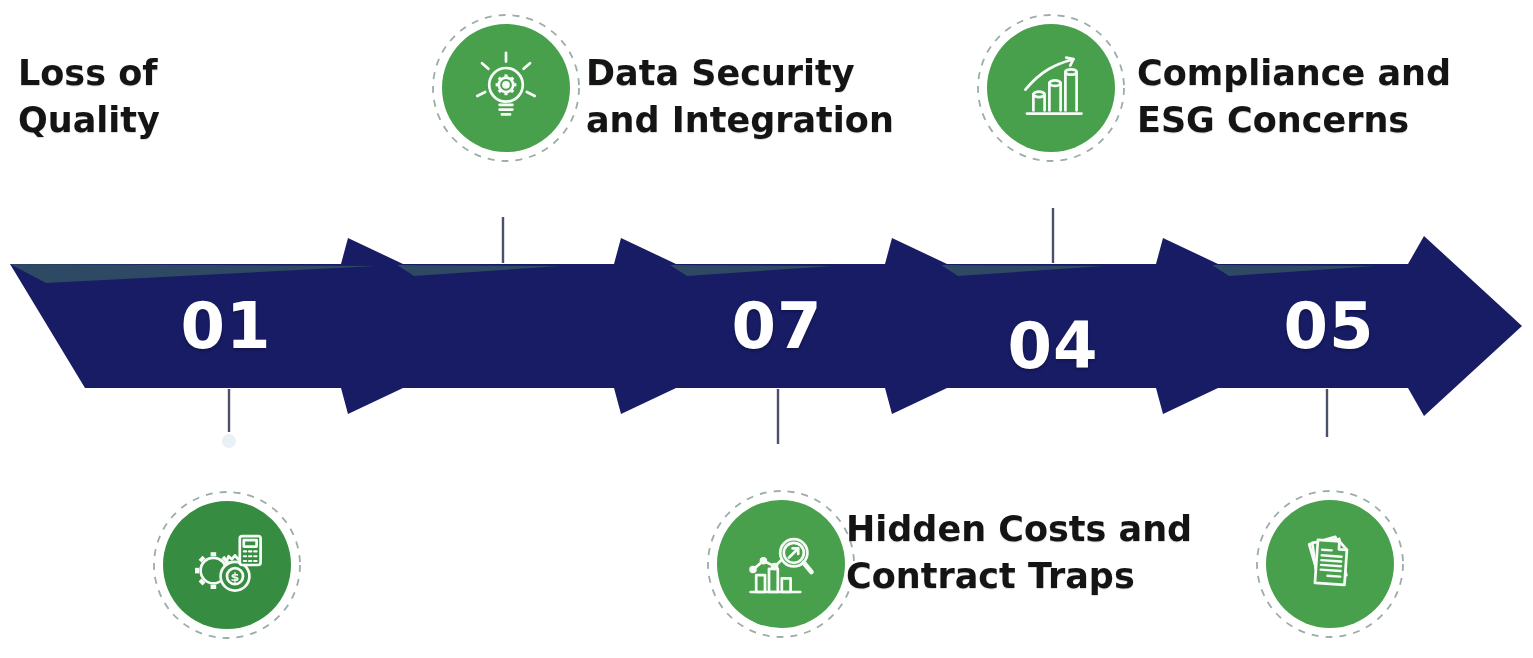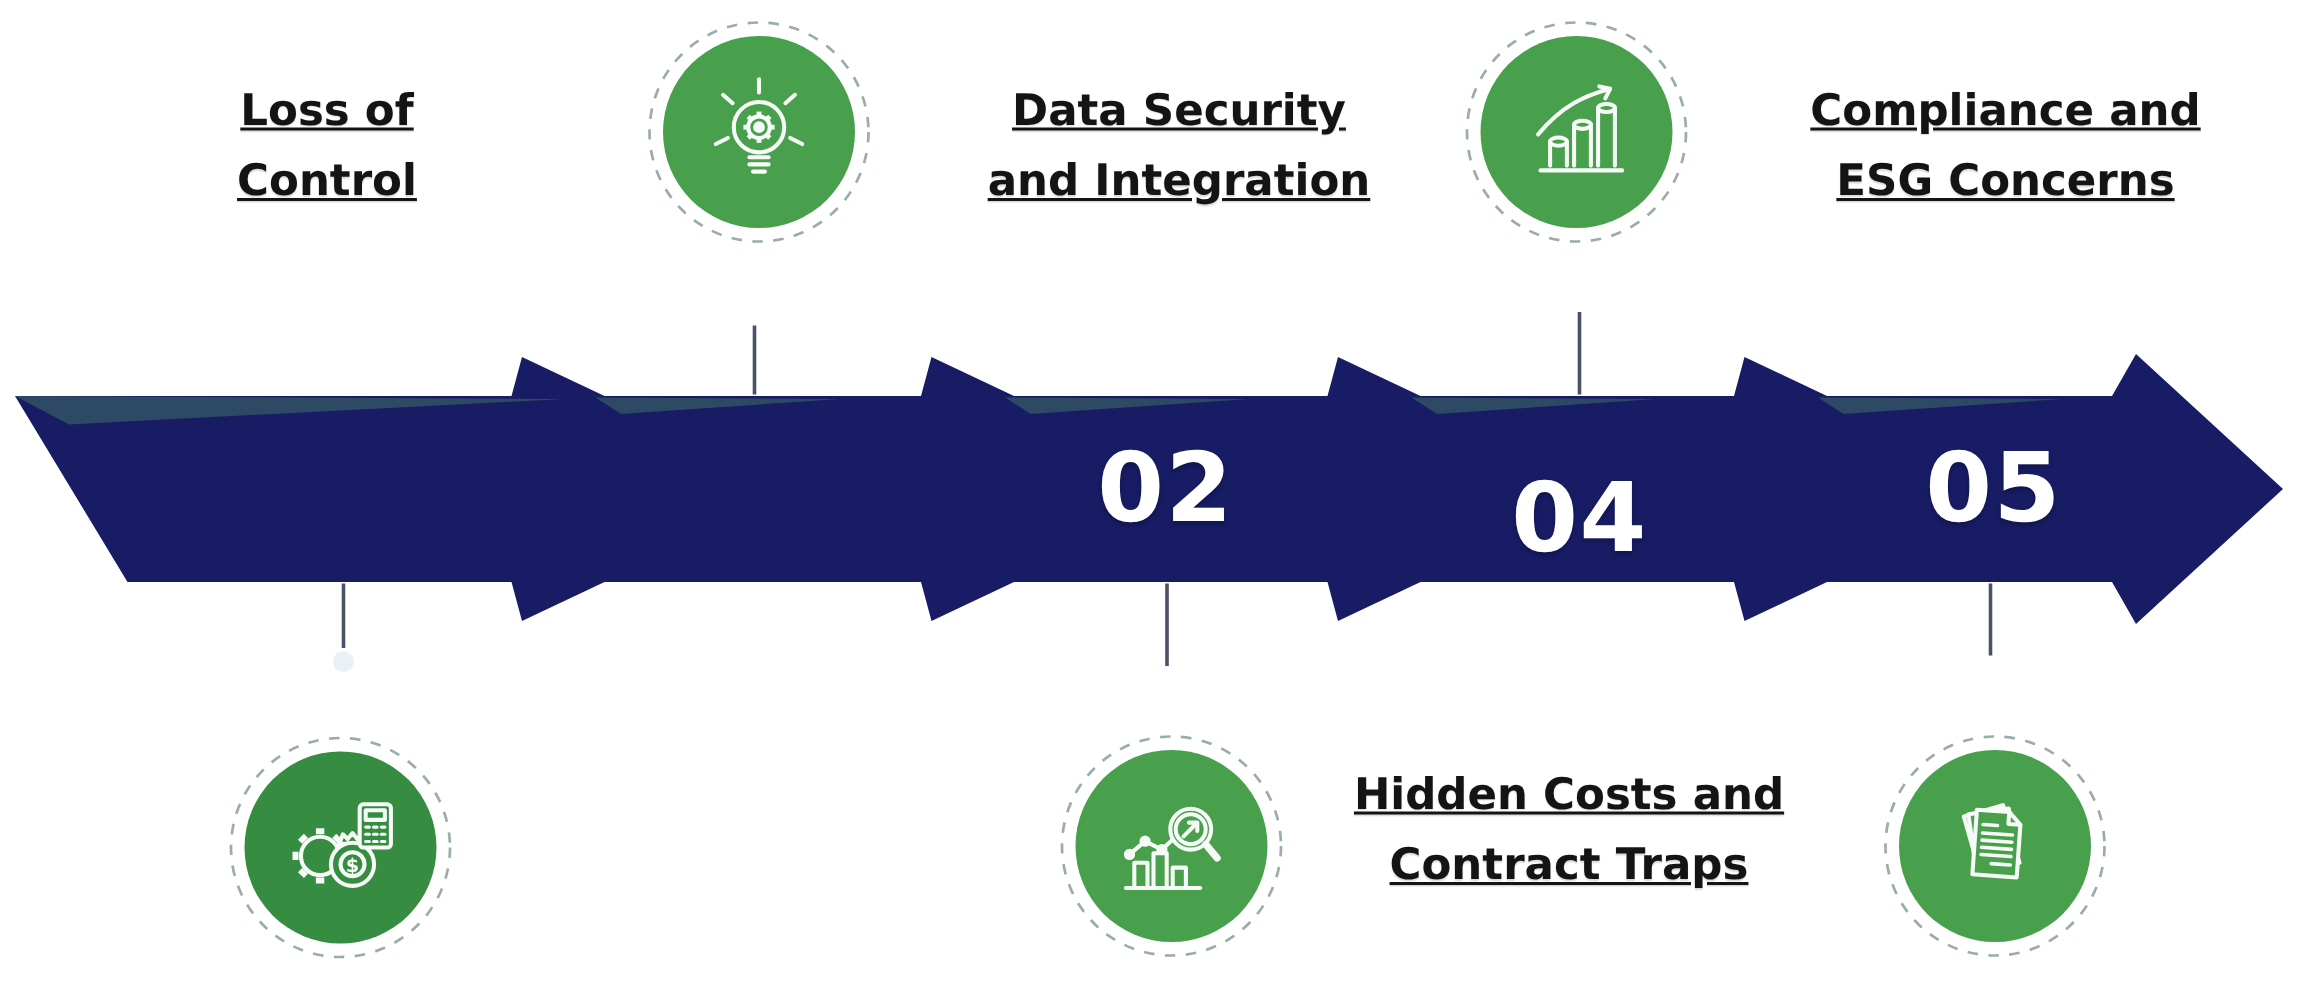--- a/index.html
+++ b/index.html
@@ -14,22 +14,22 @@
     font-family:"DejaVu Sans","Liberation Sans",sans-serif;
   }
   .band-svg{position:absolute;left:0;top:0;z-index:1;}
   .step-number{
     position:absolute;z-index:3;width:200px;margin-left:-100px;top:294px;
     text-align:center;font-size:64px;font-weight:bold;color:var(--number);
     letter-spacing:1px;line-height:1;text-shadow:0 2px 3px rgba(0,0,0,.25);
   }
   .step-title{
     position:absolute;z-index:3;width:400px;margin-left:-200px;
-    text-align:center;font-size:29px;font-weight:bold;color:var(--text);
-    line-height:47px;text-shadow:0 1px 1px rgba(0,0,0,.15);text-decoration:underline;
+    font-size:35px;font-weight:bold;color:var(--text);
+    line-height:47px;text-shadow:0 1px 1px rgba(0,0,0,.15);
   }
   .title-top{top:50px;}
   .title-bottom{top:506px;}
   .icon-badge{position:absolute;z-index:2;width:152px;height:152px;margin-left:-76px;margin-top:-76px;}
   .ring{fill:none;stroke:var(--ring);stroke-width:1.8;stroke-dasharray:7 7;}
   .badge-fill{fill:var(--green);}
   .badge-dark .badge-fill{fill:var(--green_dark);}
   .glyph{stroke:#f7fbf7;stroke-width:3.4;fill:none;stroke-linecap:round;stroke-linejoin:round;}
   .glyph-text{fill:#f7fbf7;stroke:none;font-family:"DejaVu Sans",sans-serif;font-weight:bold;}
   
@@ -67,27 +67,28 @@
     <path class="wedge" d="M1212,265 L1375,266 L1229,276 Z"></path>
 
     <line class="connector" x1="229" y1="389" x2="229" y2="432"></line>
     <circle cx="229" cy="441" r="7" fill="var(--dot)"></circle>
     <line class="connector" x1="503" y1="217" x2="503" y2="263"></line>
     <line class="connector" x1="778" y1="389" x2="778" y2="444"></line>
     <line class="connector" x1="1053" y1="208" x2="1053" y2="263"></line>
     <line class="connector" x1="1327" y1="389" x2="1327" y2="437"></line>
   </svg>
 
-  <div class="step-number cx3">02</div>
+  <div class="step-number cx1">01</div>
+  <div class="step-number cx3">07</div>
   <div class="step-number cx4">04</div>
   <div class="step-number cx5">05</div>
 
   <div class="step-title title-top tx1">
     <div>Loss of</div>
-    <div>Control</div>
+    <div>Quality</div>
   </div>
   <div class="step-title title-bottom tx4">
     <div>Hidden Costs and</div>
     <div>Contract Traps</div>
   </div>
   <div class="step-title title-top tx3">
     <div>Data Security</div>
     <div>and Integration</div>
   </div>
   <div class="step-title title-top tx5">

